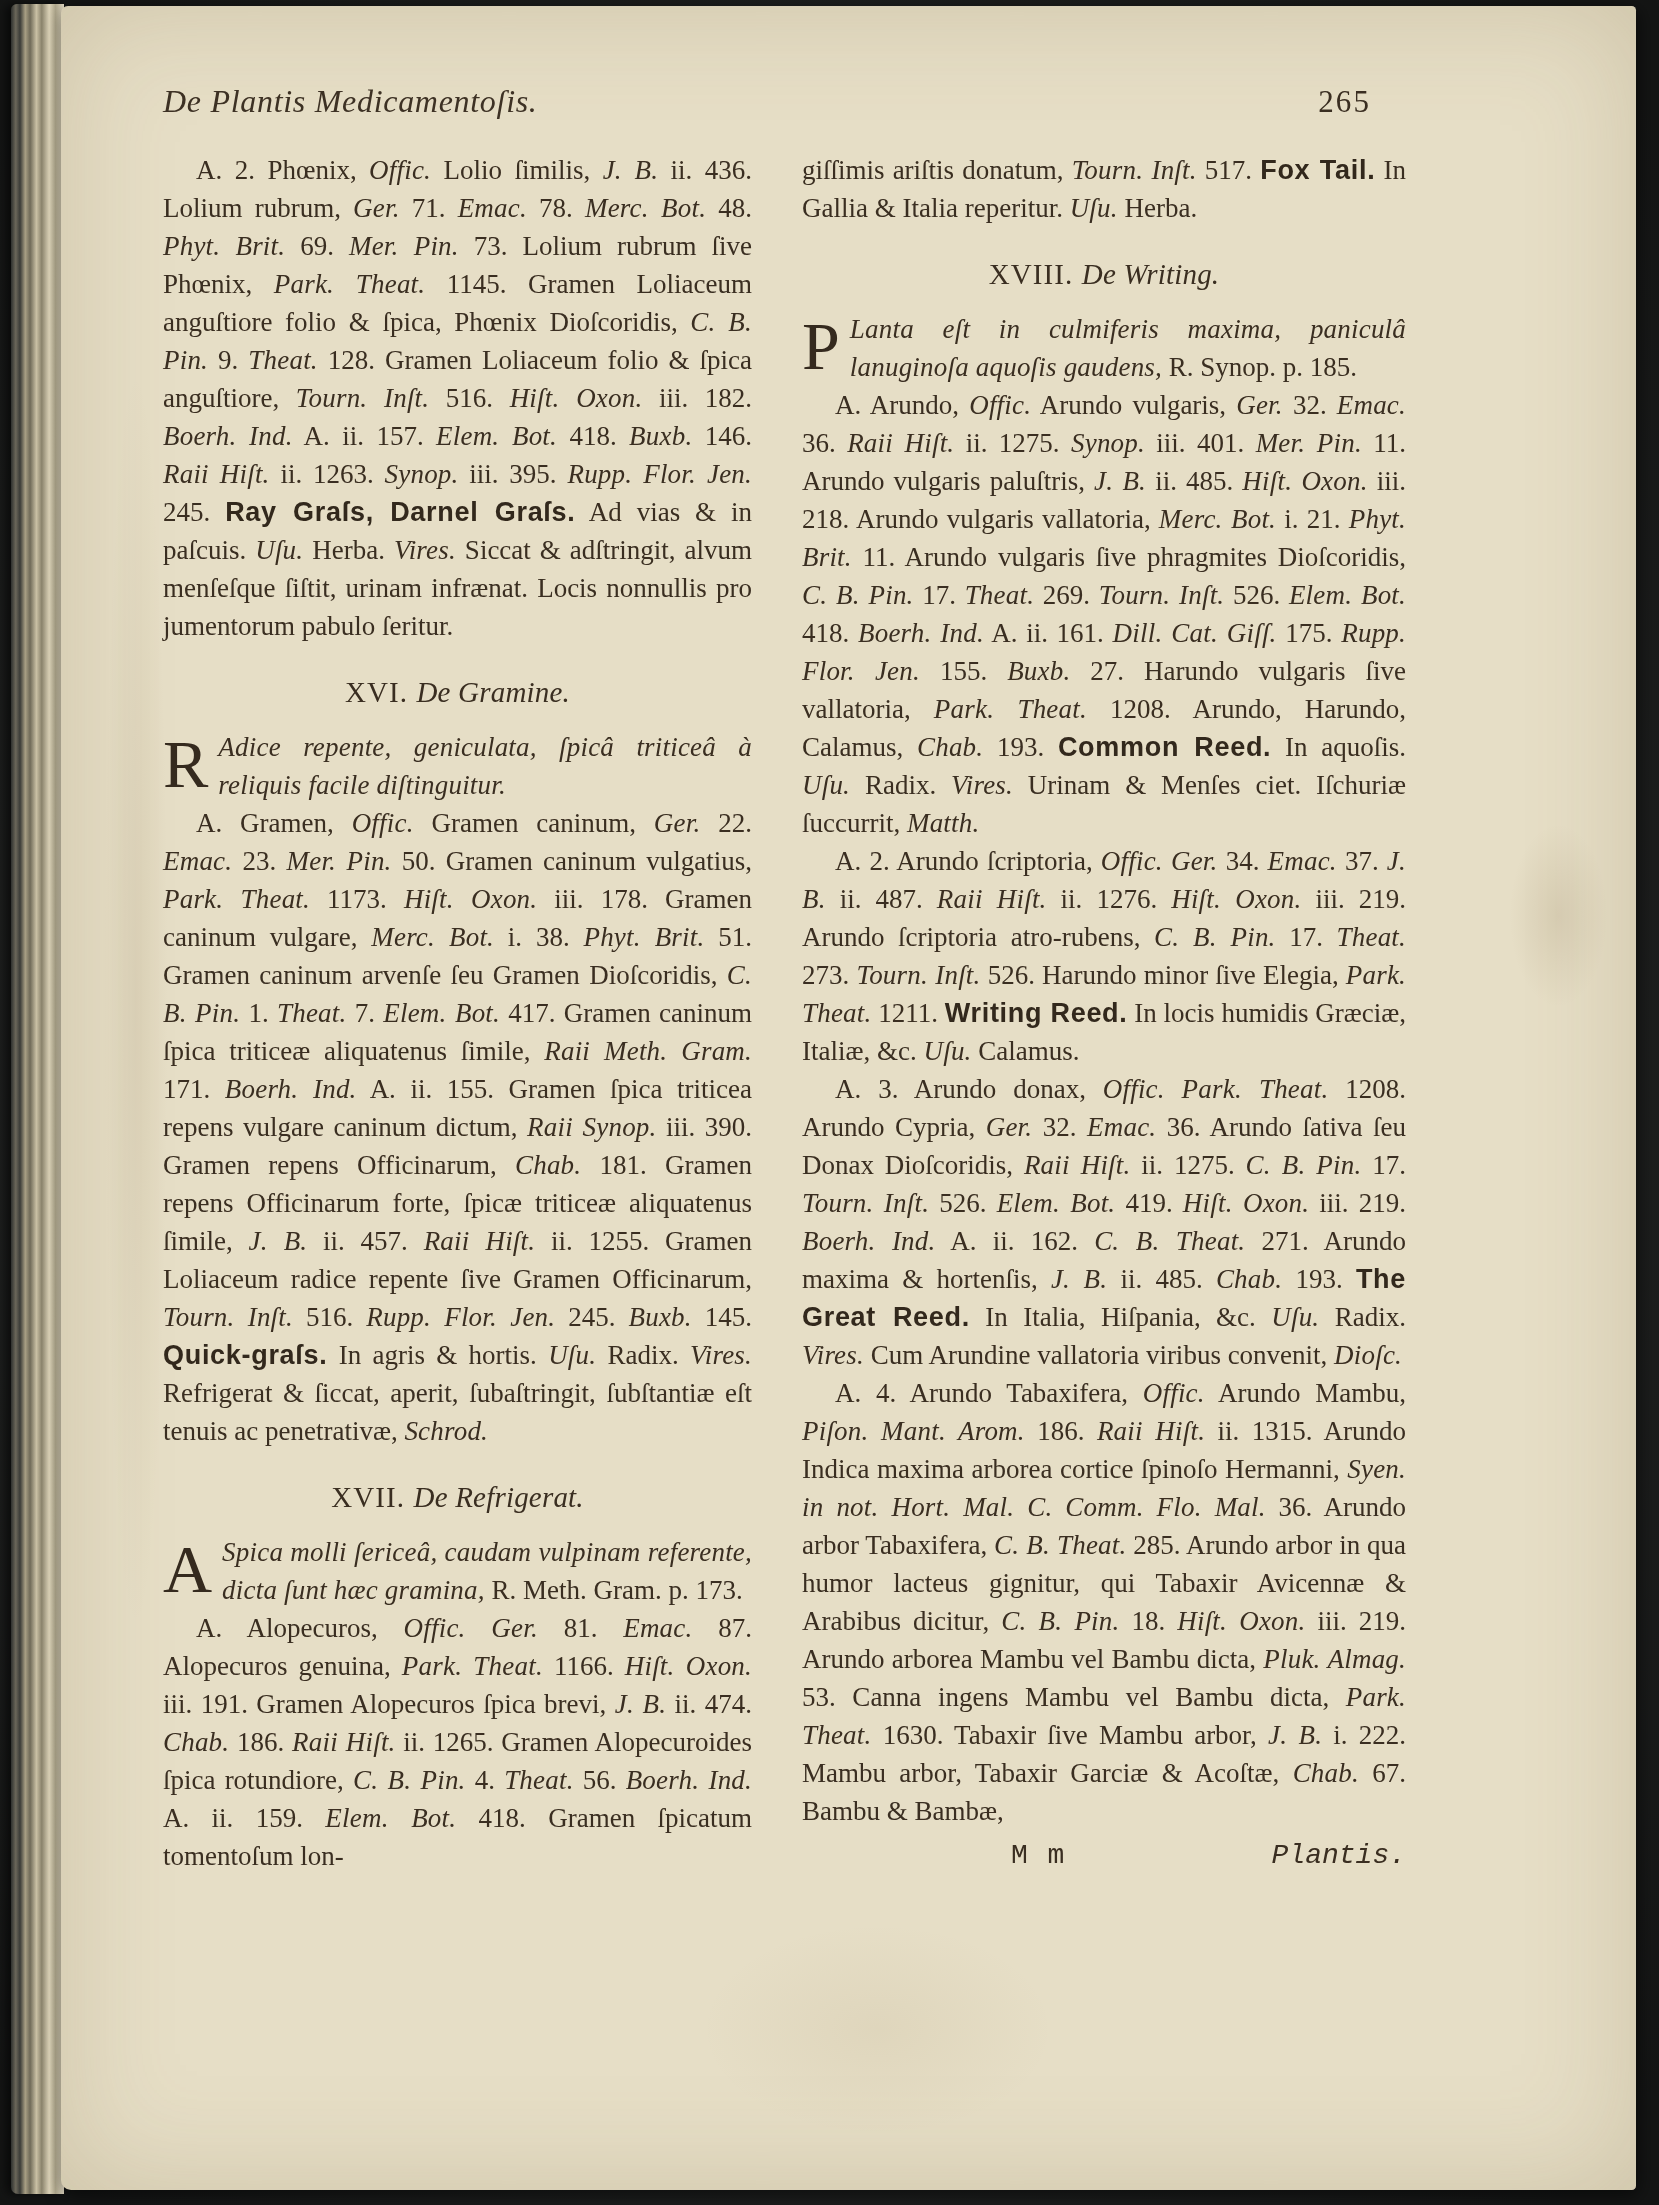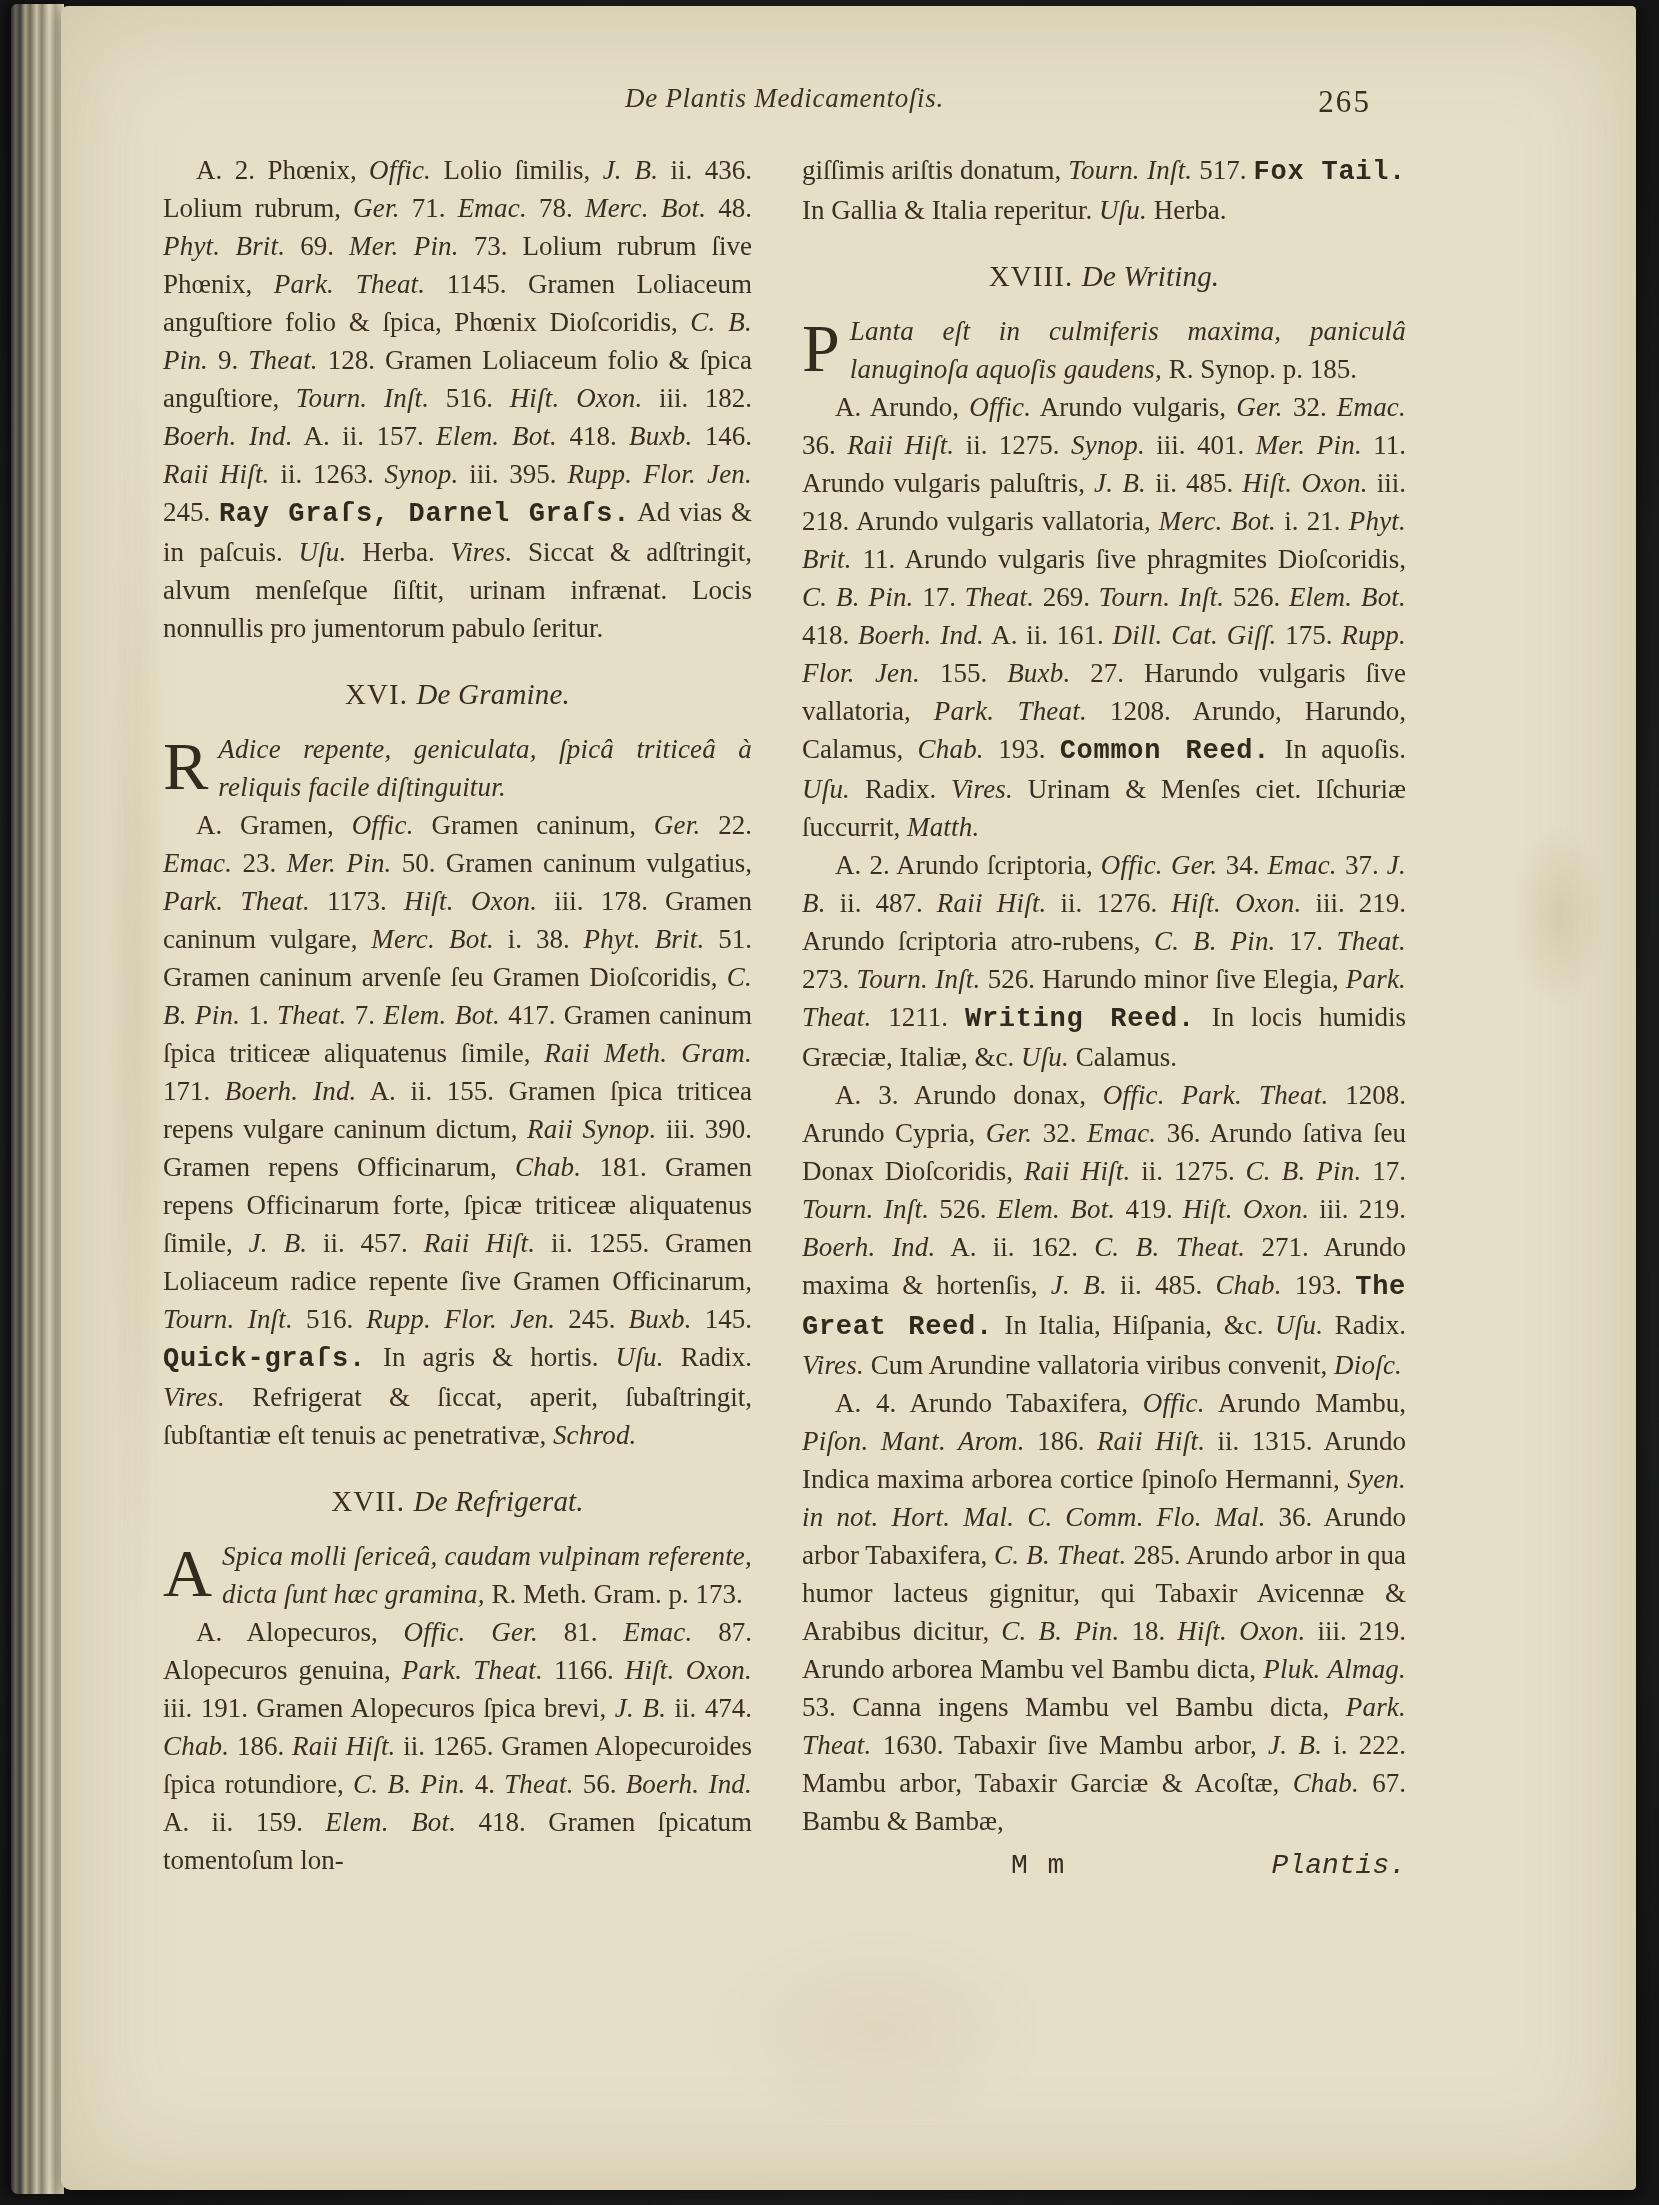--- a/index.html
+++ b/index.html
@@ -54,23 +54,23 @@
 
   .text-block {
     position: absolute;
     left: 102px; top: 77px;
     width: 1243px;
     color: #3a2e21;
   }
   .page-head { position: relative; height: 53px; }
   .running-title {
     position: absolute; left: 0; right: 0;
-    text-align: center;
+    text-align: left;
     font-style: italic;
-    font-size: 27px;
+    font-size: 32px;
     letter-spacing: 0.7px;
     color: #3d3124;
   }
   .page-number {
     position: absolute; right: 35px; top: 1.4px;
     font-size: 31px;
     letter-spacing: 2.1px;
   }
   .columns {
     display: flex;
@@ -94,21 +94,21 @@
   .opening { margin: 2.8px 0 0 0; }
   .dropcap {
     float: left;
     font-size: 68px;
     line-height: 62px;
     padding: 4.3px 10px 0 0;
     font-style: normal;
     color: #352a1e;
   }
   .blackletter {
-    font-family: Liberation Mono, monospace;
+    font-family: Liberation Sans, sans-serif;
     font-weight: bold;
     letter-spacing: 0.7px;
     color: #32281c;
   }
   i { letter-spacing: 0.2px; }
   .foot-row {
     display: flex;
     justify-content: space-between;
     margin-top: 7px;
     font-size: 28px;

